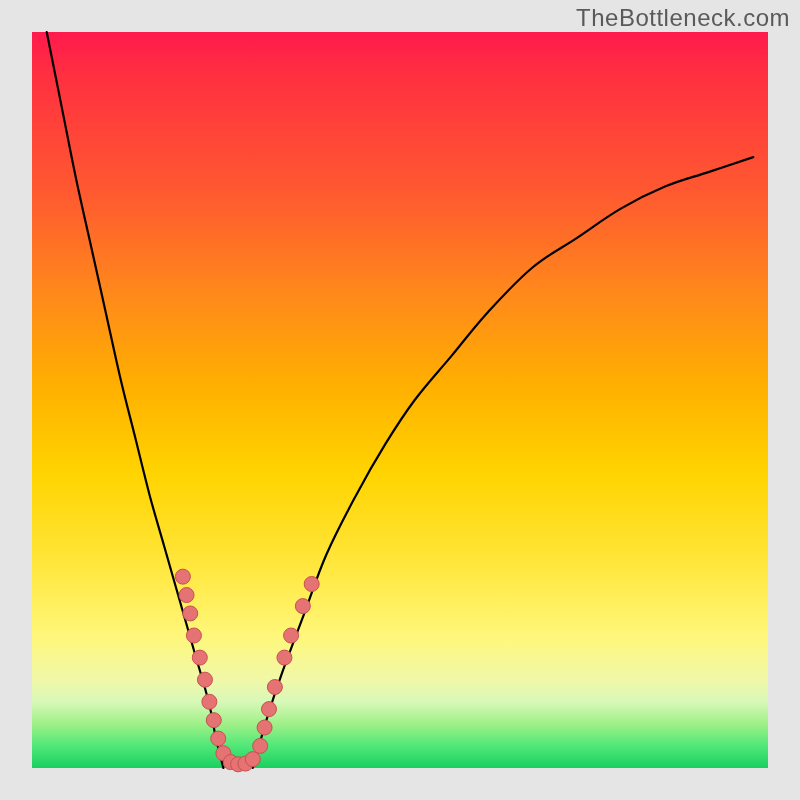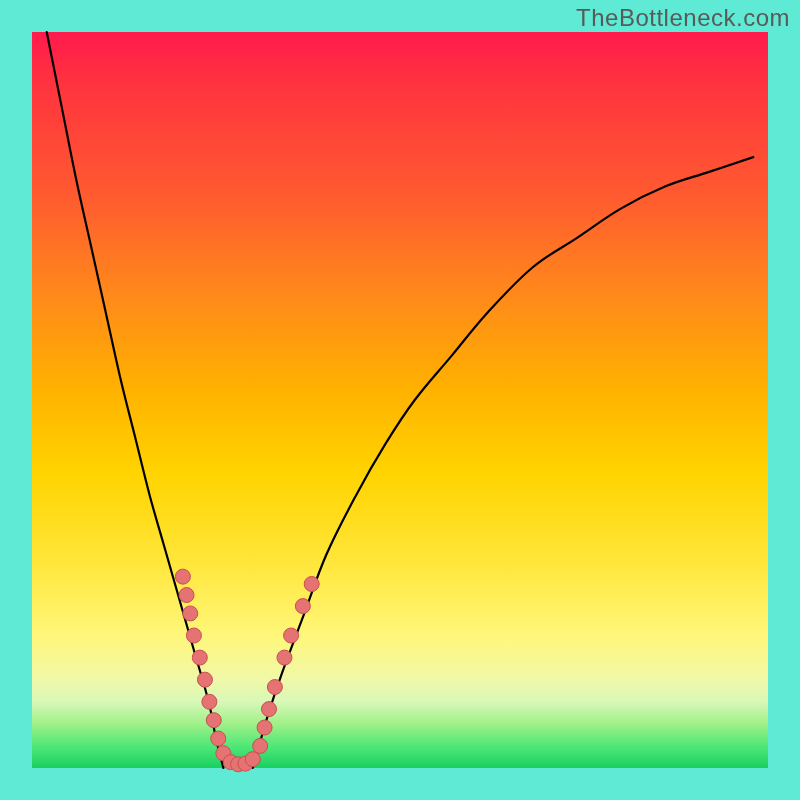--- a/index.html
+++ b/index.html
@@ -8,21 +8,21 @@
     width: 800px;
     height: 800px;
     background: #000;
     overflow: hidden;
     font-family: Arial, Helvetica, sans-serif;
   }
   .outer {
     position: relative;
     width: 800px;
     height: 800px;
-    background: #5eead4;
+    background: #e5e5e5;
   }
   .watermark {
     position: absolute;
     top: 4px;
     right: 10px;
     color: #5a5a5a;
     font-size: 24px;
     font-weight: 500;
     letter-spacing: 0.5px;
     z-index: 10;

